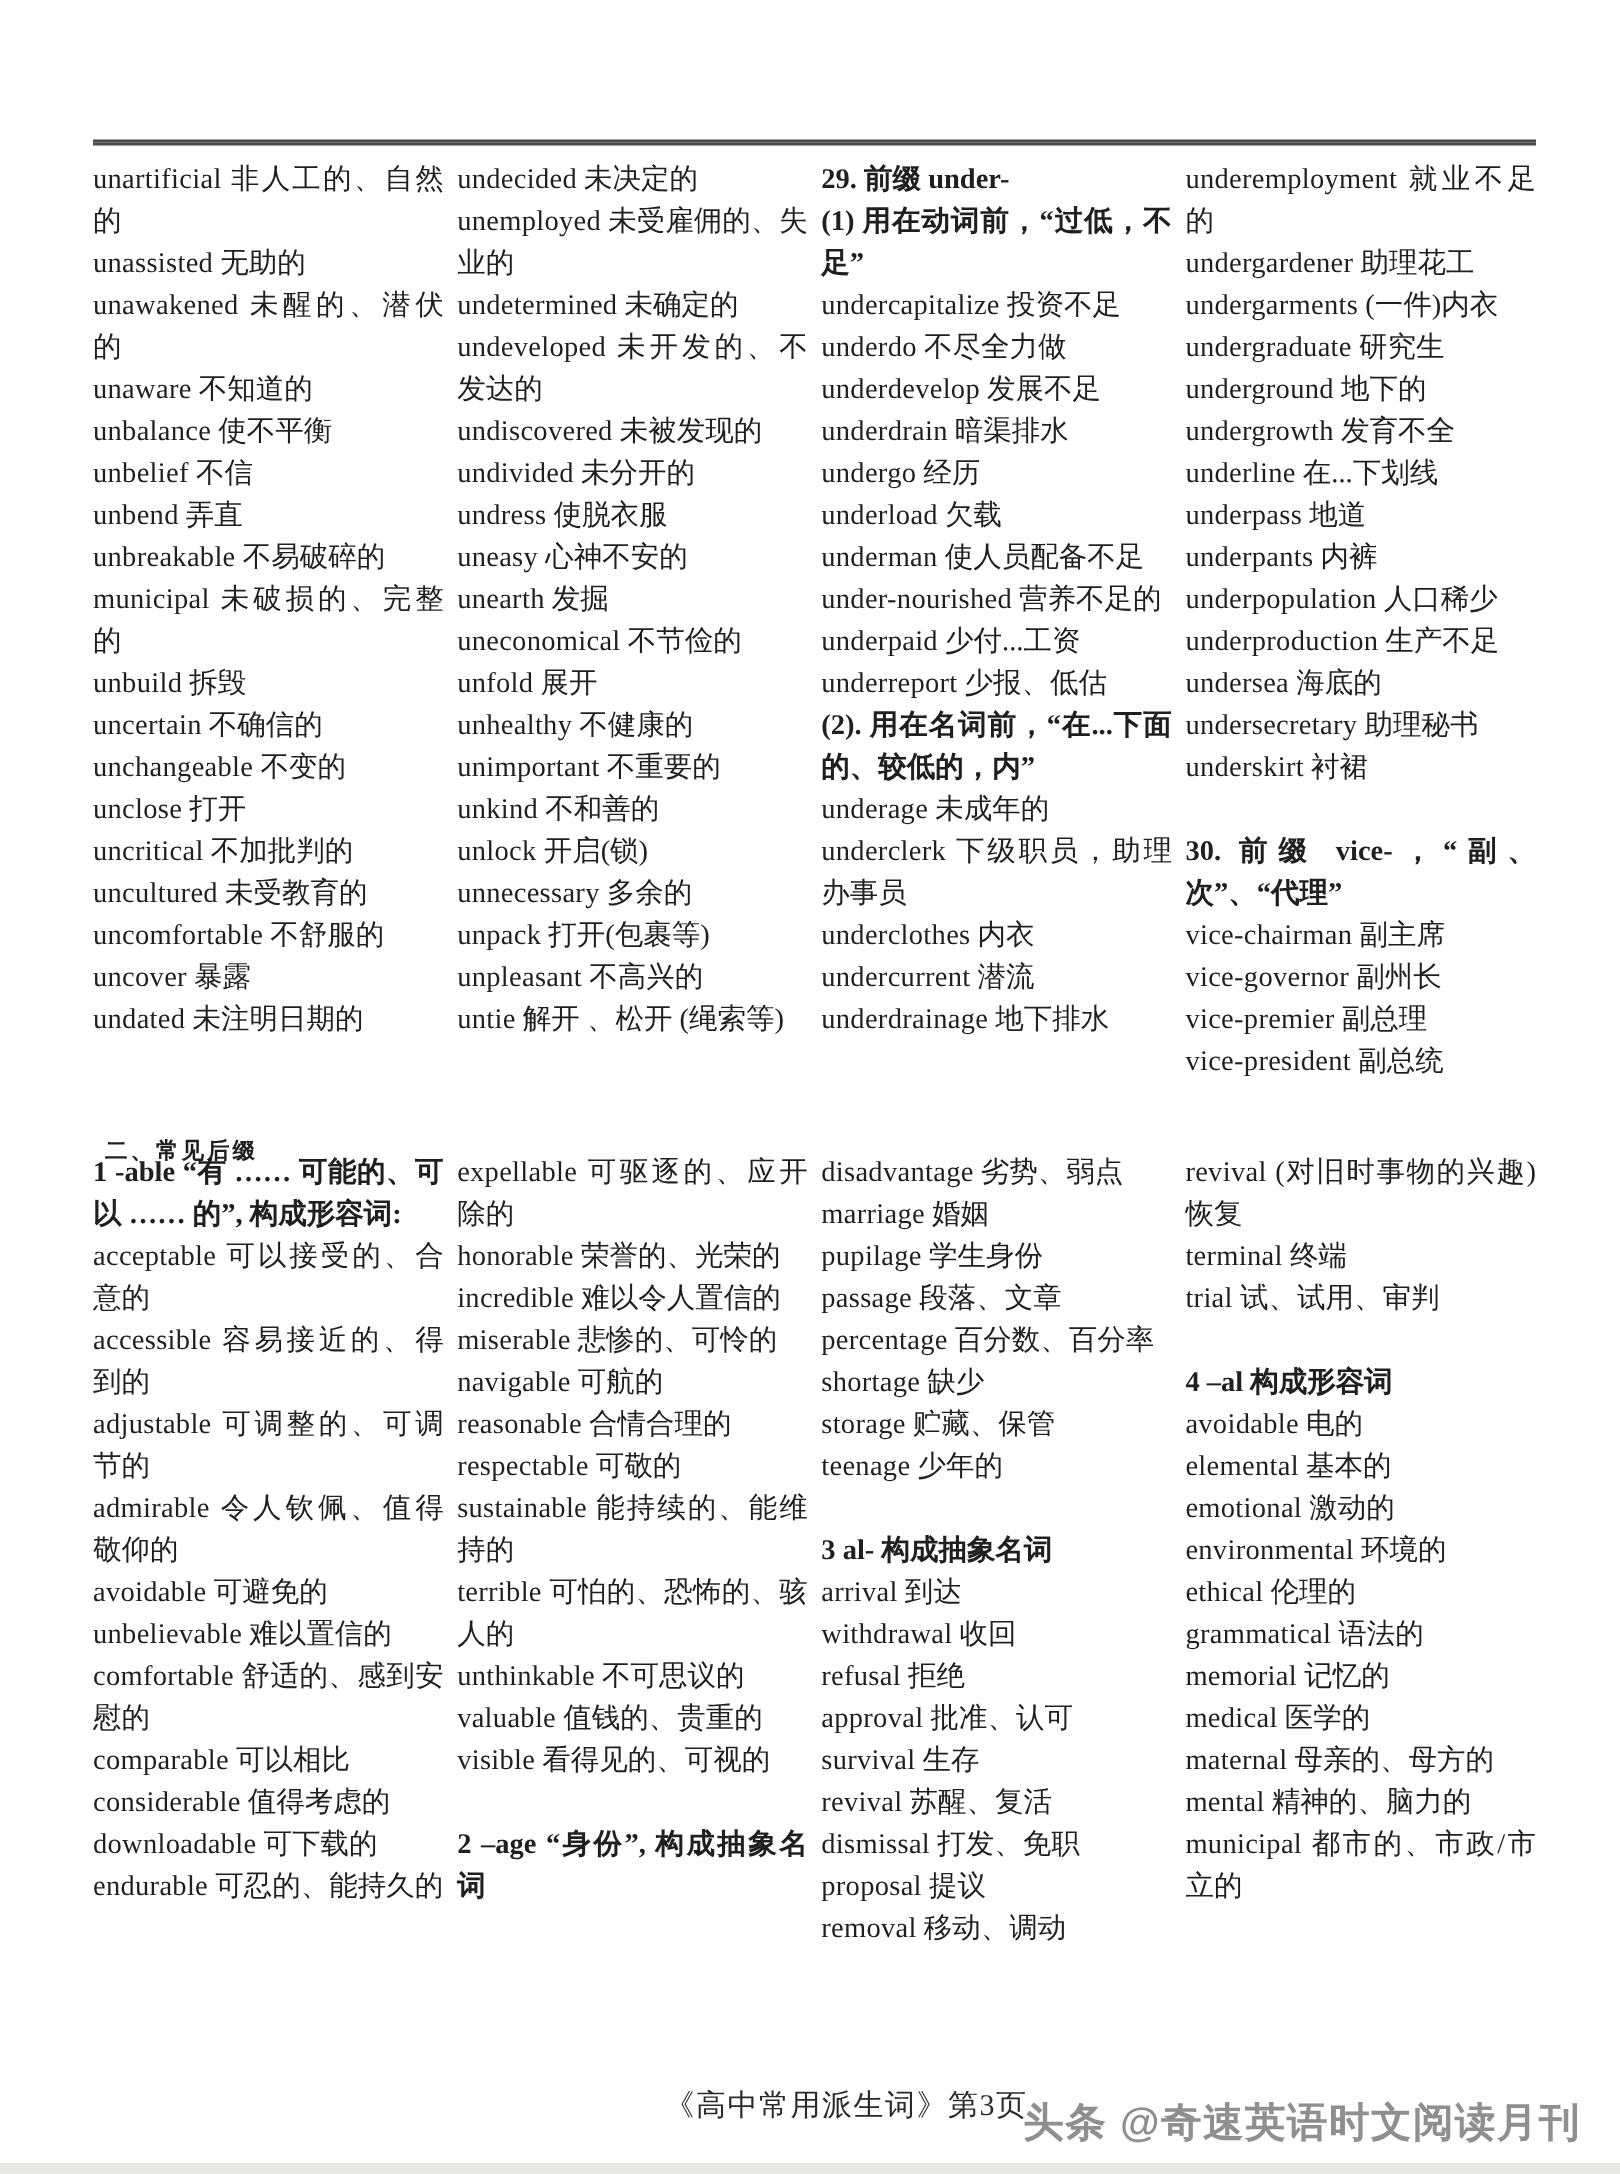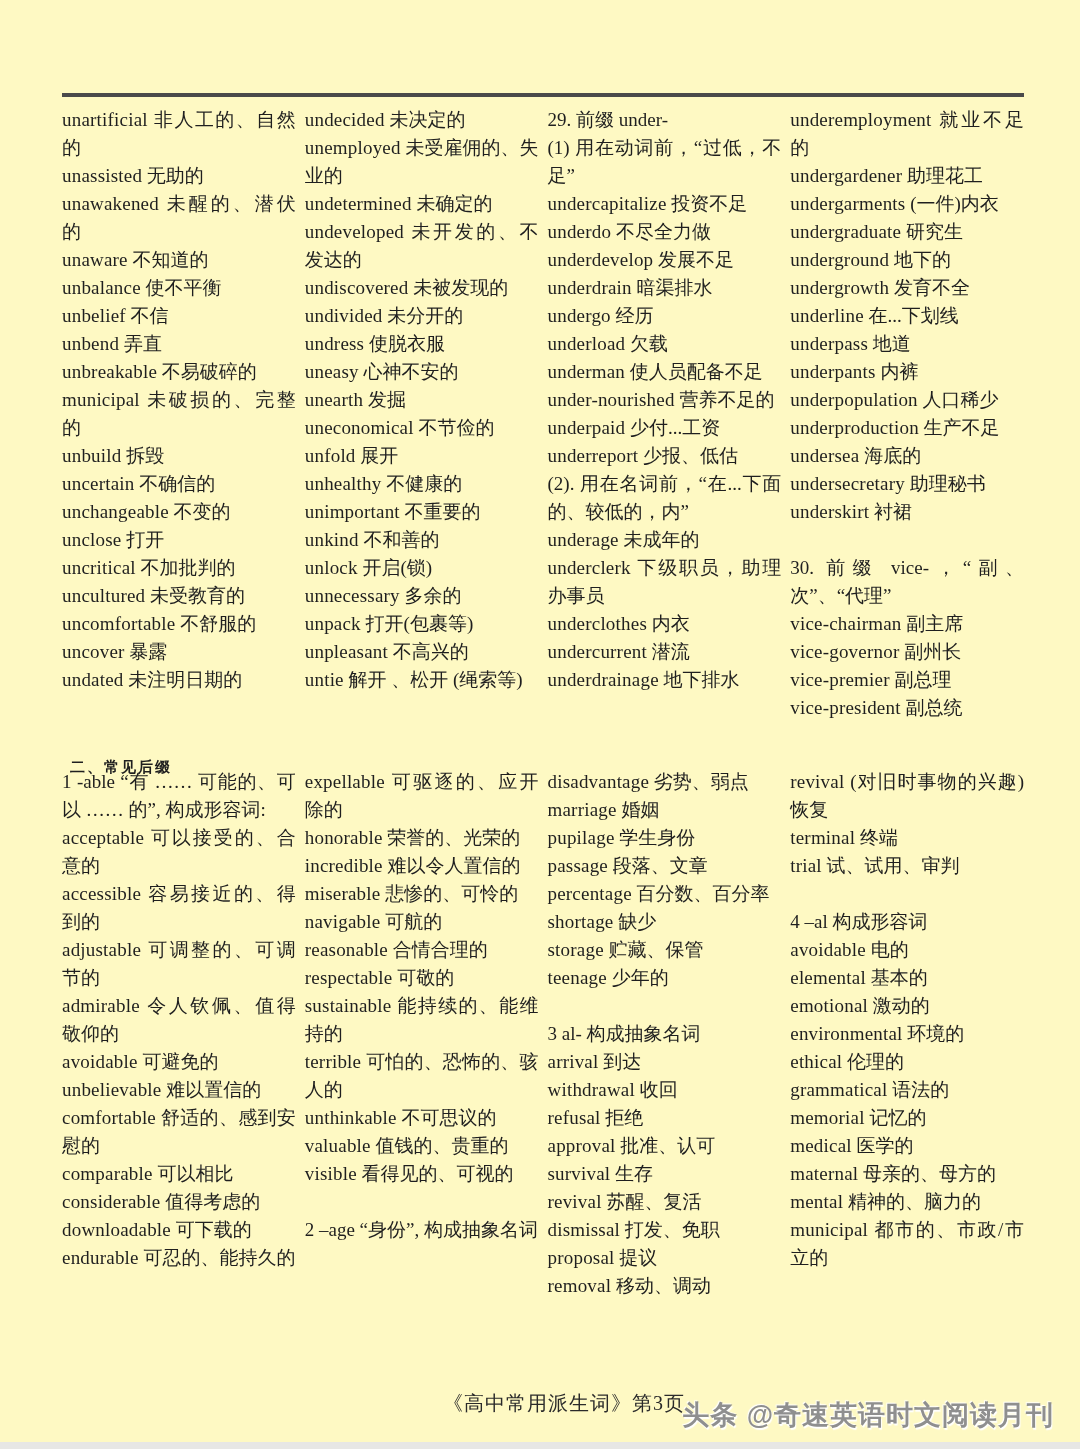--- a/index.html
+++ b/index.html
@@ -1,21 +1,21 @@
 <!DOCTYPE html>
 <html><head>
 <meta charset="utf-8">
 <style>
   * { margin:0; padding:0; box-sizing:border-box; }
   html,body { background:#ddd; }
   .page {
     position:relative;
     width:1080px; height:1449px;
     margin:0 auto;
-    background:#fef9c3;
+    background:#ffffff;
     color:#1f1f1f;
     font-family:"Liberation Serif","DejaVu Serif",serif;
     overflow:hidden;
   }
   .toprule {
     position:absolute; left:62px; right:56px; top:93px;
     height:4px;
     border-top:2px solid #4a4a4a;
     border-bottom:2px solid #4a4a4a;
   }
@@ -23,21 +23,21 @@
     position:absolute; left:62px; right:56px;
     display:flex; gap:9px;
   }
   #top-grid { top:106px; }
   #bottom-grid { top:768px; }
   .col { flex:1 1 0; min-width:0; }
   .entry, .head {
     font-size:19px; line-height:28px;
     text-align:justify;
   }
-  .head { font-weight:normal; }
+  .head { font-weight:bold; }
   .gap { height:28px; }
   .w { letter-spacing:0.2px; }
   .d { }
   .section-heading {
     position:absolute; left:70px; top:758px;
     font-size:15px; font-weight:bold;
     letter-spacing:2px;
   }
   .footer-text {
     position:absolute; left:443px; bottom:32px;

